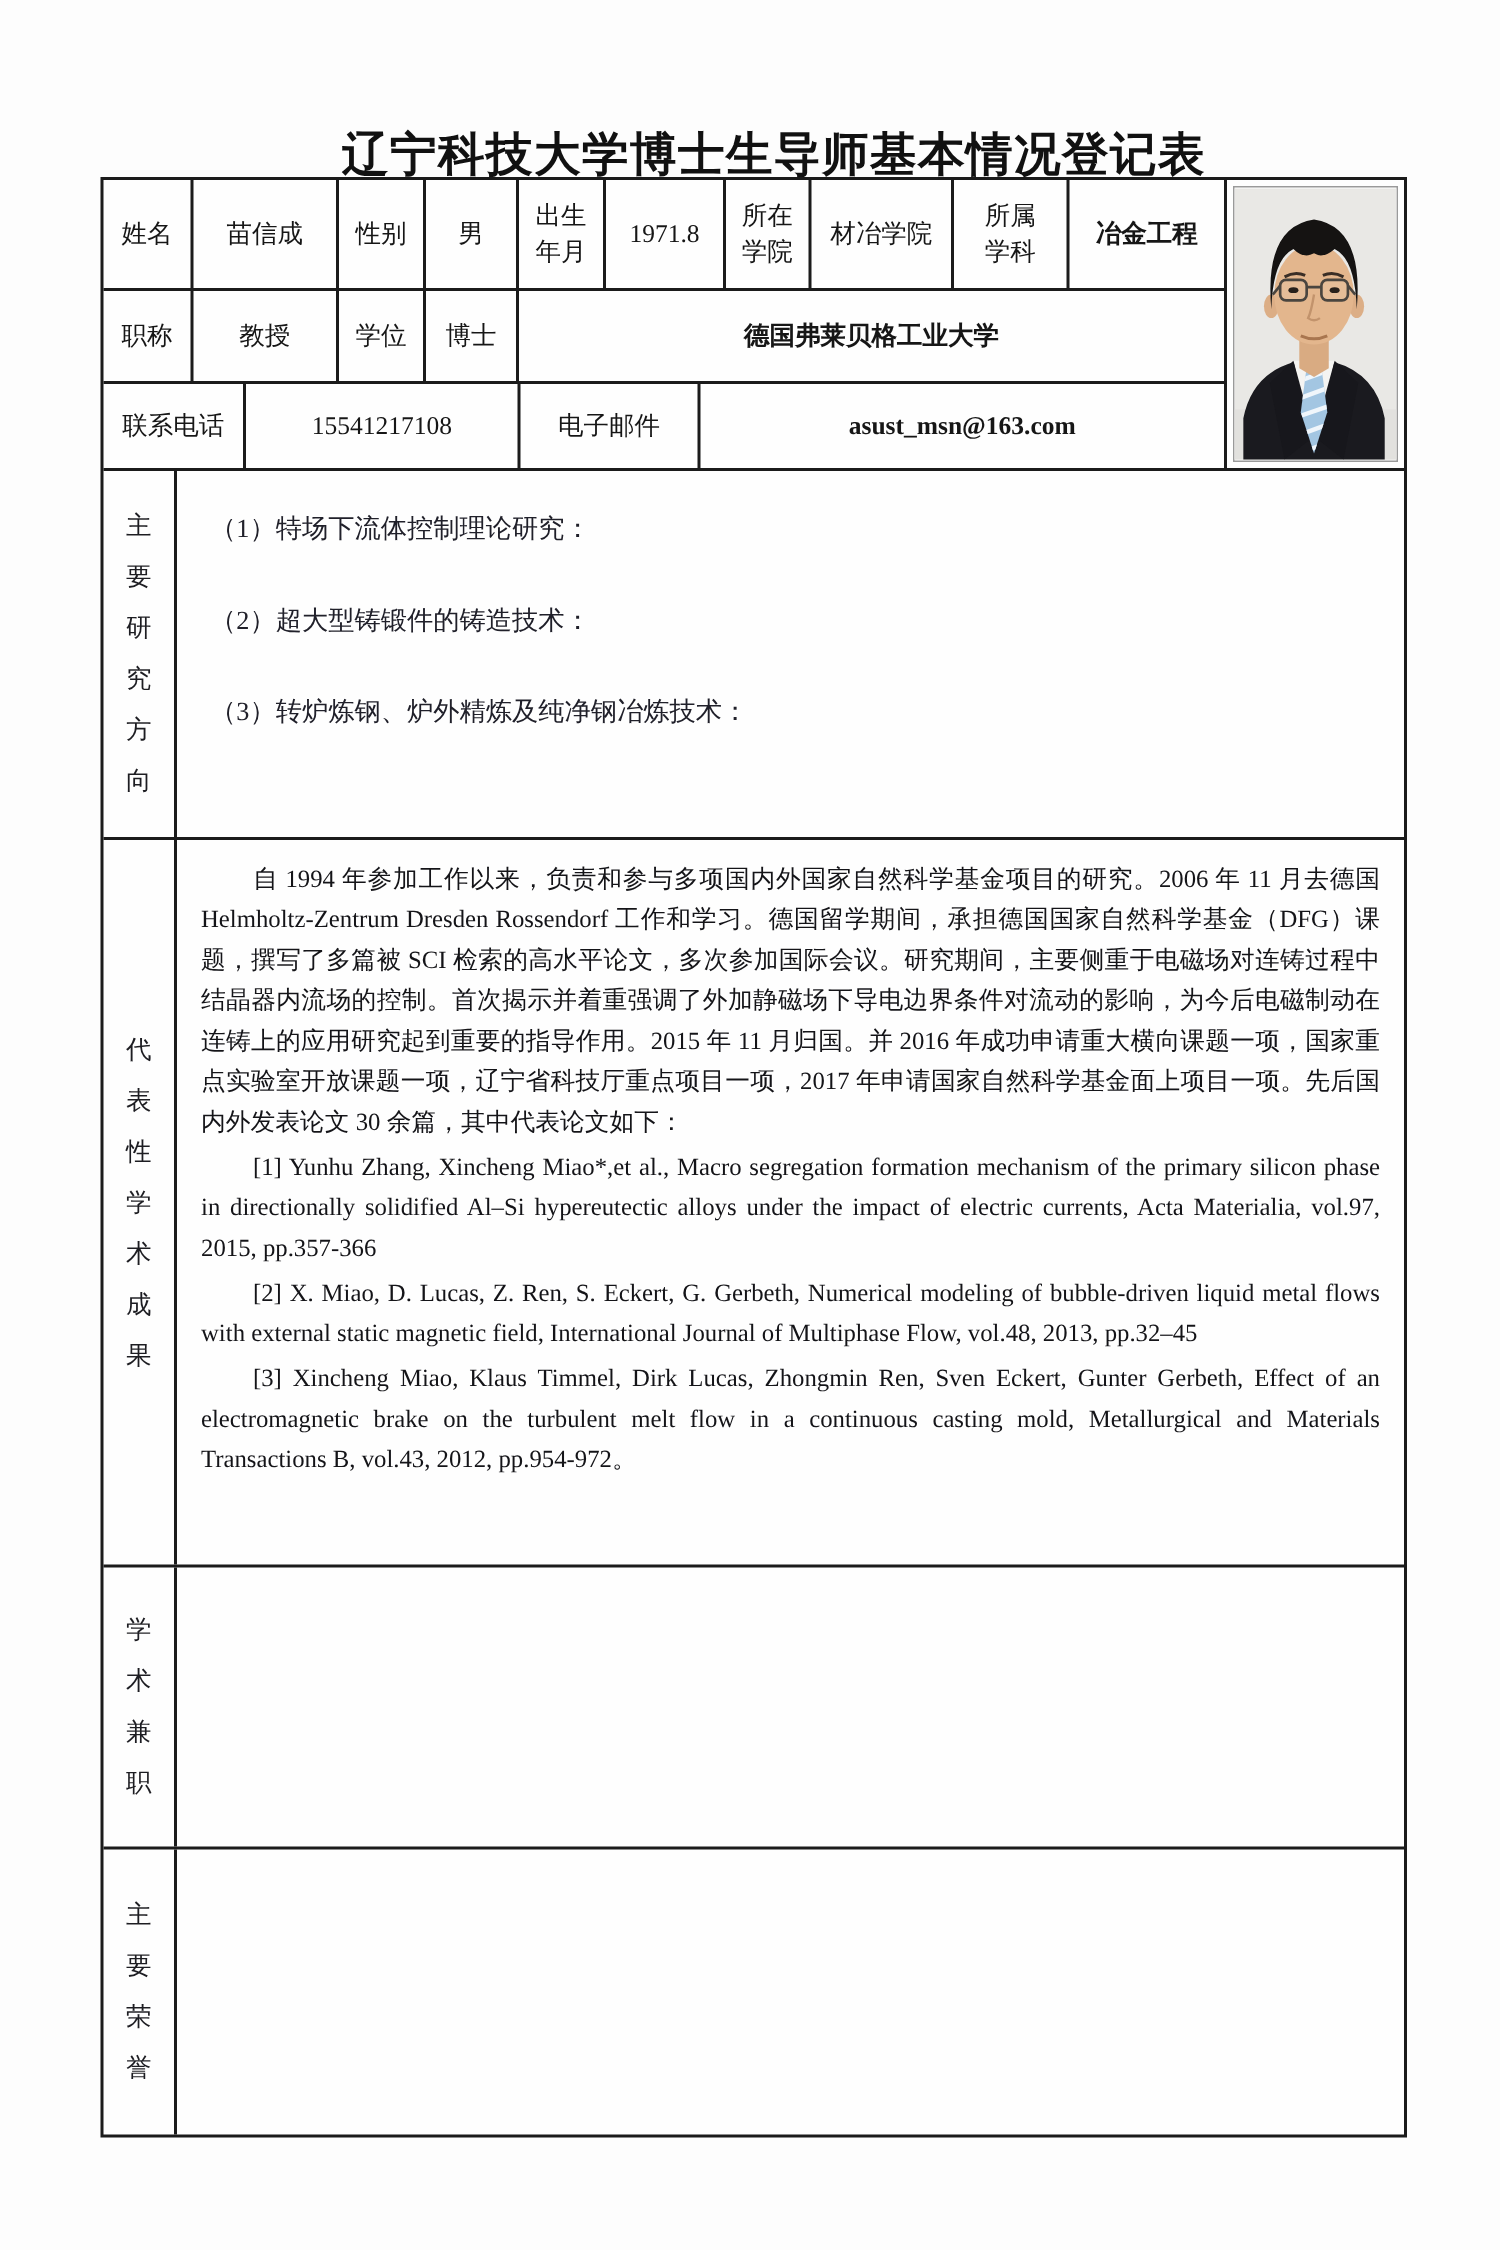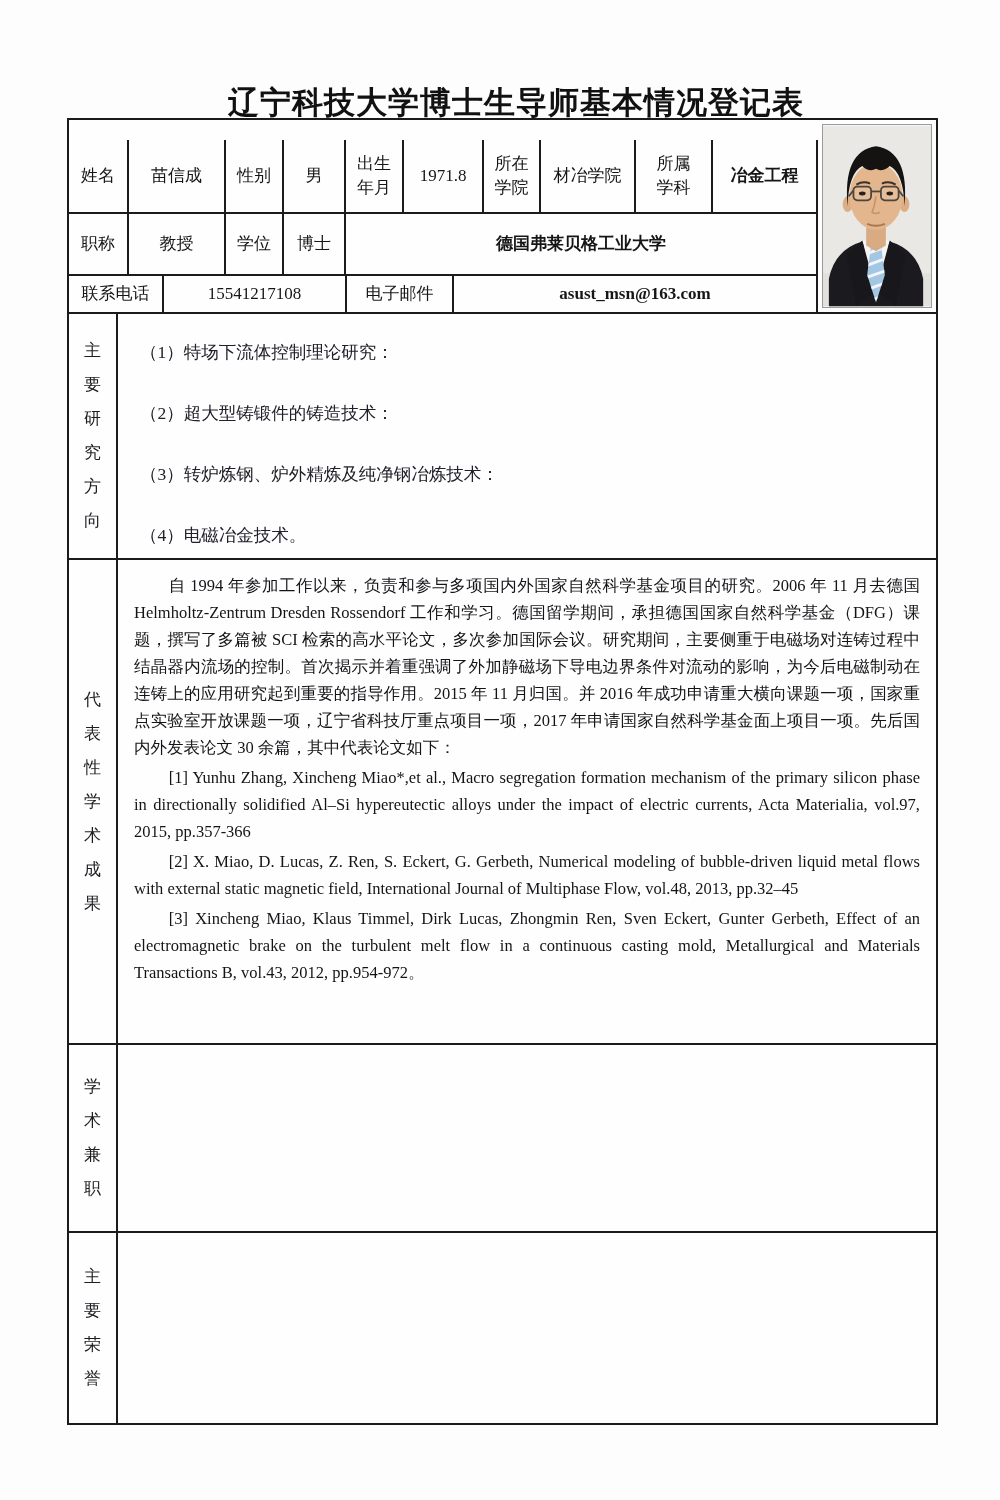--- a/index.html
+++ b/index.html
@@ -20,21 +20,21 @@
     color: #111;
   }
   .form {
     position: absolute; left: 67px; top: 118px;
     width: 871px; height: 1307px;
     border: 2px solid #1b1b1b; background: #fefefe;
     display: flex; flex-direction: column;
   }
   
   .top-block { display: flex; height: 194px; border-bottom: 2px solid #1b1b1b; }
-  .top-left { width: 750px; display: flex; flex-direction: column; border-right: 2px solid #1b1b1b; margin-top: 20px; }
+  .top-left { width: 750px; display: flex; flex-direction: column; border-right: 2px solid #1b1b1b; }
   .trow { display: flex; }
   .r1 { height: 74px; border-bottom: 2px solid #1b1b1b; }
   .r2 { height: 62px; border-bottom: 2px solid #1b1b1b; }
   .r3 { flex: 1; }
   .cell {
     border-right: 2px solid #1b1b1b;
     display: flex; align-items: center; justify-content: center;
     text-align: center; font-size: 17px; line-height: 1.4;
     white-space: pre-line; padding: 2px; overflow: hidden;
   }
@@ -91,21 +91,21 @@
           <div class="cell" style="width:60px">职称</div>
           <div class="cell" style="width:97px">教授</div>
           <div class="cell" style="width:58px">学位</div>
           <div class="cell" style="width:62px">博士</div>
           <div class="cell" style="flex:1">德国弗莱贝格工业大学</div>
         </div>
 
         <div class="trow r3">
           <div class="cell" style="width:95px">联系电话</div>
           <div class="cell" style="width:183px">15541217108</div>
-          <div class="cell" style="width:107px">电子邮件</div>
+          <div class="cell" style="width:120px">电子邮件</div>
           <div class="cell" style="flex:1">asust_msn@163.com</div>
         </div>
 
       </div>
 
       <div class="photo-cell">
         <svg class="photo-frame" viewBox="0 0 110 184">
           <defs>
             <clipPath id="tieclip">
                 <polygon points="49,121 59,121 63,152 54,180 45,152"></polygon>
@@ -165,21 +165,20 @@
       <div class="sec-label">主
 要
 研
 究
 方
 向</div>
       <div class="sec-content research-content">
         <div class="research-item">（1）特场下流体控制理论研究：</div>
         <div class="research-item">（2）超大型铸锻件的铸造技术：</div>
         <div class="research-item">（3）转炉炼钢、炉外精炼及纯净钢冶炼技术：</div>
-        <div class="research-item">（4）电磁冶金技术。</div>
       </div>
     </div>
 
     <div class="section sec-achv">
       <div class="sec-label">代
 表
 性
 学
 术
 成

